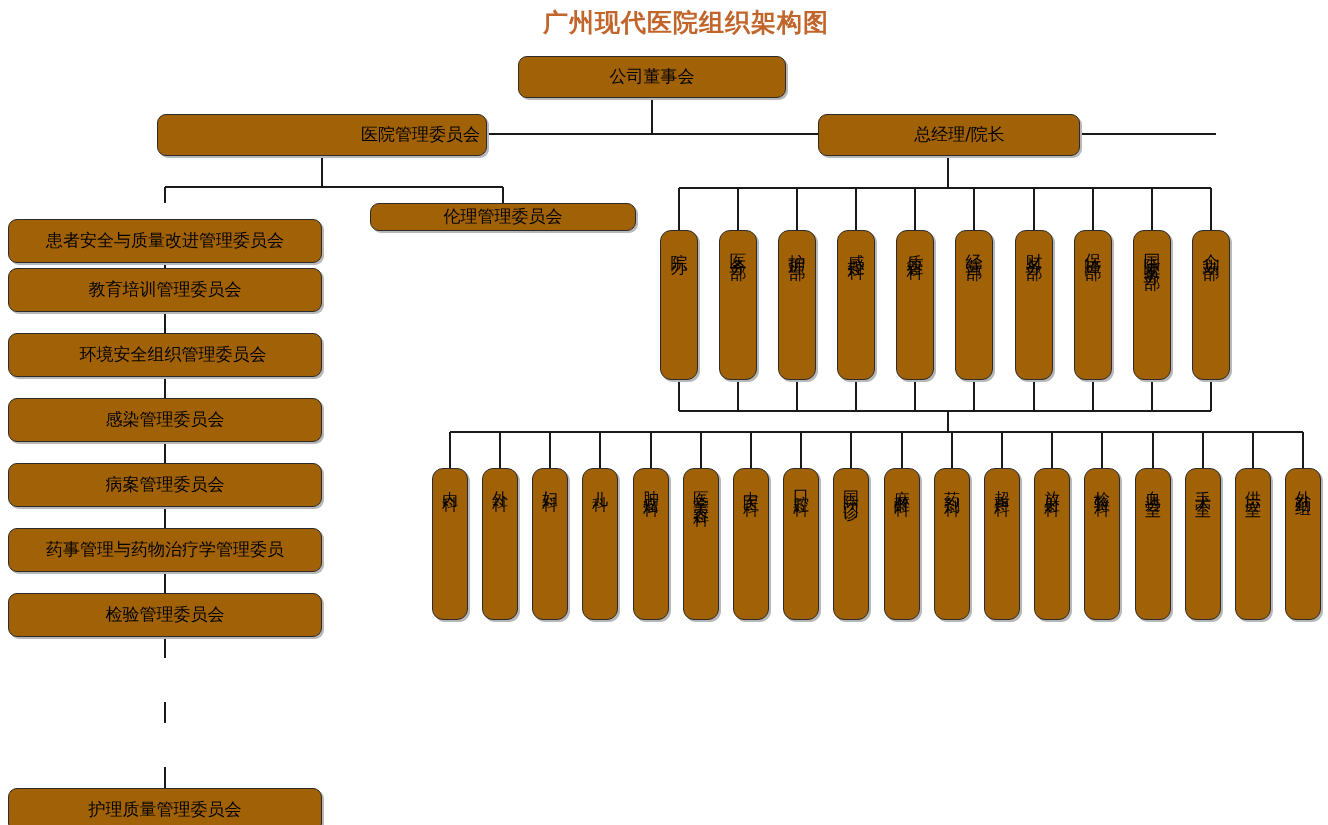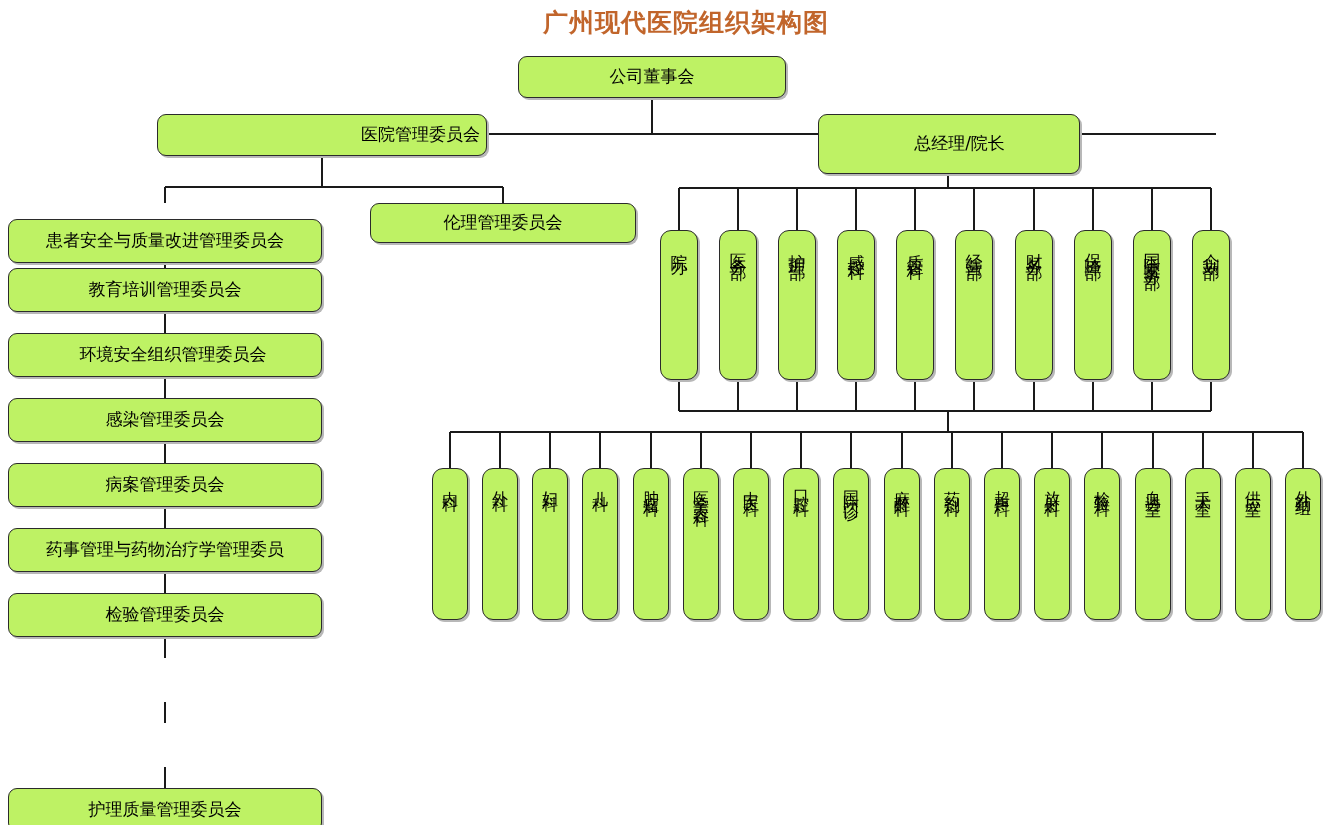--- a/index.html
+++ b/index.html
@@ -39,21 +39,21 @@
     letter-spacing: 1px;
     padding-left: 22px;
   }
 
   
   .node {
     position: absolute;
     box-sizing: border-box;
     border: 1.2px solid #2b2b2b;
     border-radius: 9px;
-    background: #bef264;
+    background: #a16207;
     box-shadow: 2px 2px 0 0 #b8b8b8;
     display: flex;
     align-items: center;
     justify-content: center;
     color: #000000;
     line-height: 1.12;
   }
   .node.h {
     font-size: 17px;
     padding: 0 6px;
@@ -157,29 +157,29 @@
   <div class="title">广州现代医院组织架构图</div>
 
   <div class="node h" style="left:518px; top:56px; width:268px; height:42px;">
     <span>公司董事会</span>
   </div>
 
   <div class="node h" style="left:157px; top:114px; width:330px; height:42px;justify-content:flex-end;">
     <span>医院管理委员会</span>
   </div>
 
-  <div class="node h" style="left:818px; top:114px; width:262px; height:60px;padding-left:27px;">
+  <div class="node h" style="left:818px; top:114px; width:262px; height:42px;padding-left:27px;">
     <span>总经理/院长</span>
   </div>
 
   <div class="node h" style="left:8px; top:203px; width:314px; height:44px;margin-top:16px;">
     <span>患者安全与质量改进管理委员会</span>
   </div>
 
-  <div class="node h" style="left:370px; top:203px; width:266px; height:40px;">
+  <div class="node h" style="left:370px; top:203px; width:266px; height:28px;">
     <span>伦理管理委员会</span>
   </div>
 
   <div class="node h" style="left:8px; top:268px; width:314px; height:44px;">
     <span>教育培训管理委员会</span>
   </div>
   <div class="node h" style="left:8px; top:333px; width:314px; height:44px;padding-left:22px;">
     <span>环境安全组织管理委员会</span>
   </div>
   <div class="node h" style="left:8px; top:398px; width:314px; height:44px;text-align:center;">

